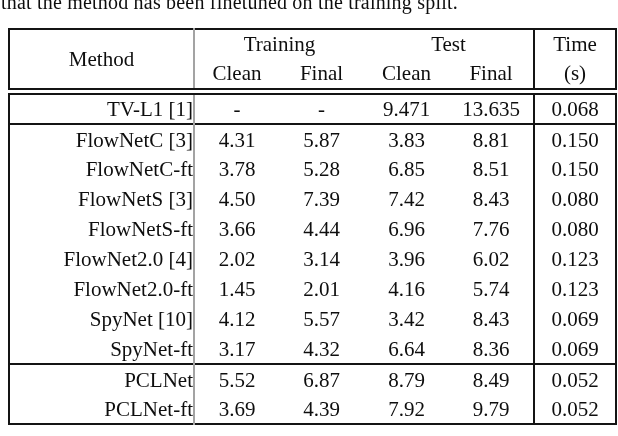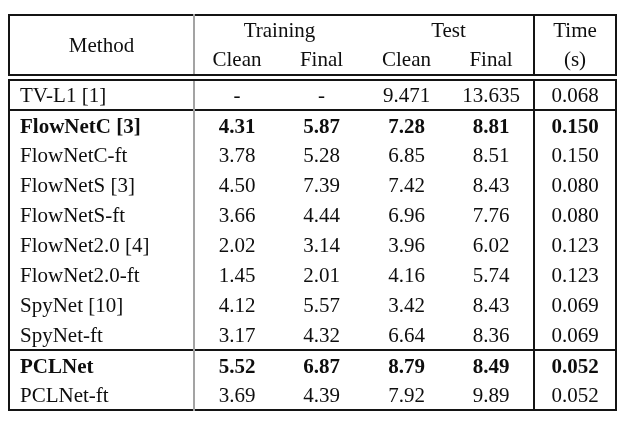--- a/index.html
+++ b/index.html
@@ -50,33 +50,36 @@
   tbody tr { height: 30px; }
 
   
   .v-right { border-right: 2px solid #a3a3a3; border-radius: 27px; }
   .v-left  { border-left: 2px solid #141414; }
 
   
   .hdr-bottom { border-bottom: 7px double #141414; }
 
   
-  tr.section-start td { border-top: 2px solid #141414; font-weight: bold; }
+  tr.section-start td { border-top: 2px solid #141414; }
 
   td.method-cell {
-    text-align: left;
+    text-align: right;
     padding-left: 10px;
   }
   th.time-h div { line-height: 29px; text-align: center; }
 </style>
 </head>
 <body>
 
 <div class="page">
 
+  <div class="caption-clip">
+    <span>that the method has been finetuned on the training split.</span>
+  </div>
 
   <table class="results">
     <colgroup>
       <col class="c-method">
       <col class="c-num">
         <col class="c-num">
         <col class="c-num">
         <col class="c-num">
       <col class="c-time">
     </colgroup>
@@ -103,21 +106,21 @@
     <td>-</td>
     <td>-</td>
     <td>9.471</td>
     <td>13.635</td>
     <td class="v-left">0.068</td>
   </tr>
         <tr class="section-start">
     <td class="method-cell v-right">FlowNetC [3]</td>
     <td>4.31</td>
     <td>5.87</td>
-    <td>7.28</td>
+    <td>3.83</td>
     <td>8.81</td>
     <td class="v-left">0.150</td>
   </tr>
         <tr>
     <td class="method-cell v-right">FlowNetC-ft</td>
     <td>3.78</td>
     <td>5.28</td>
     <td>6.85</td>
     <td>8.51</td>
     <td class="v-left">0.150</td>
@@ -176,19 +179,19 @@
     <td>6.87</td>
     <td>8.79</td>
     <td>8.49</td>
     <td class="v-left">0.052</td>
   </tr>
         <tr>
     <td class="method-cell v-right">PCLNet-ft</td>
     <td>3.69</td>
     <td>4.39</td>
     <td>7.92</td>
-    <td>9.89</td>
+    <td>9.79</td>
     <td class="v-left">0.052</td>
   </tr>
       </tbody>
   </table>
 
 </div>
 
 </body></html>

